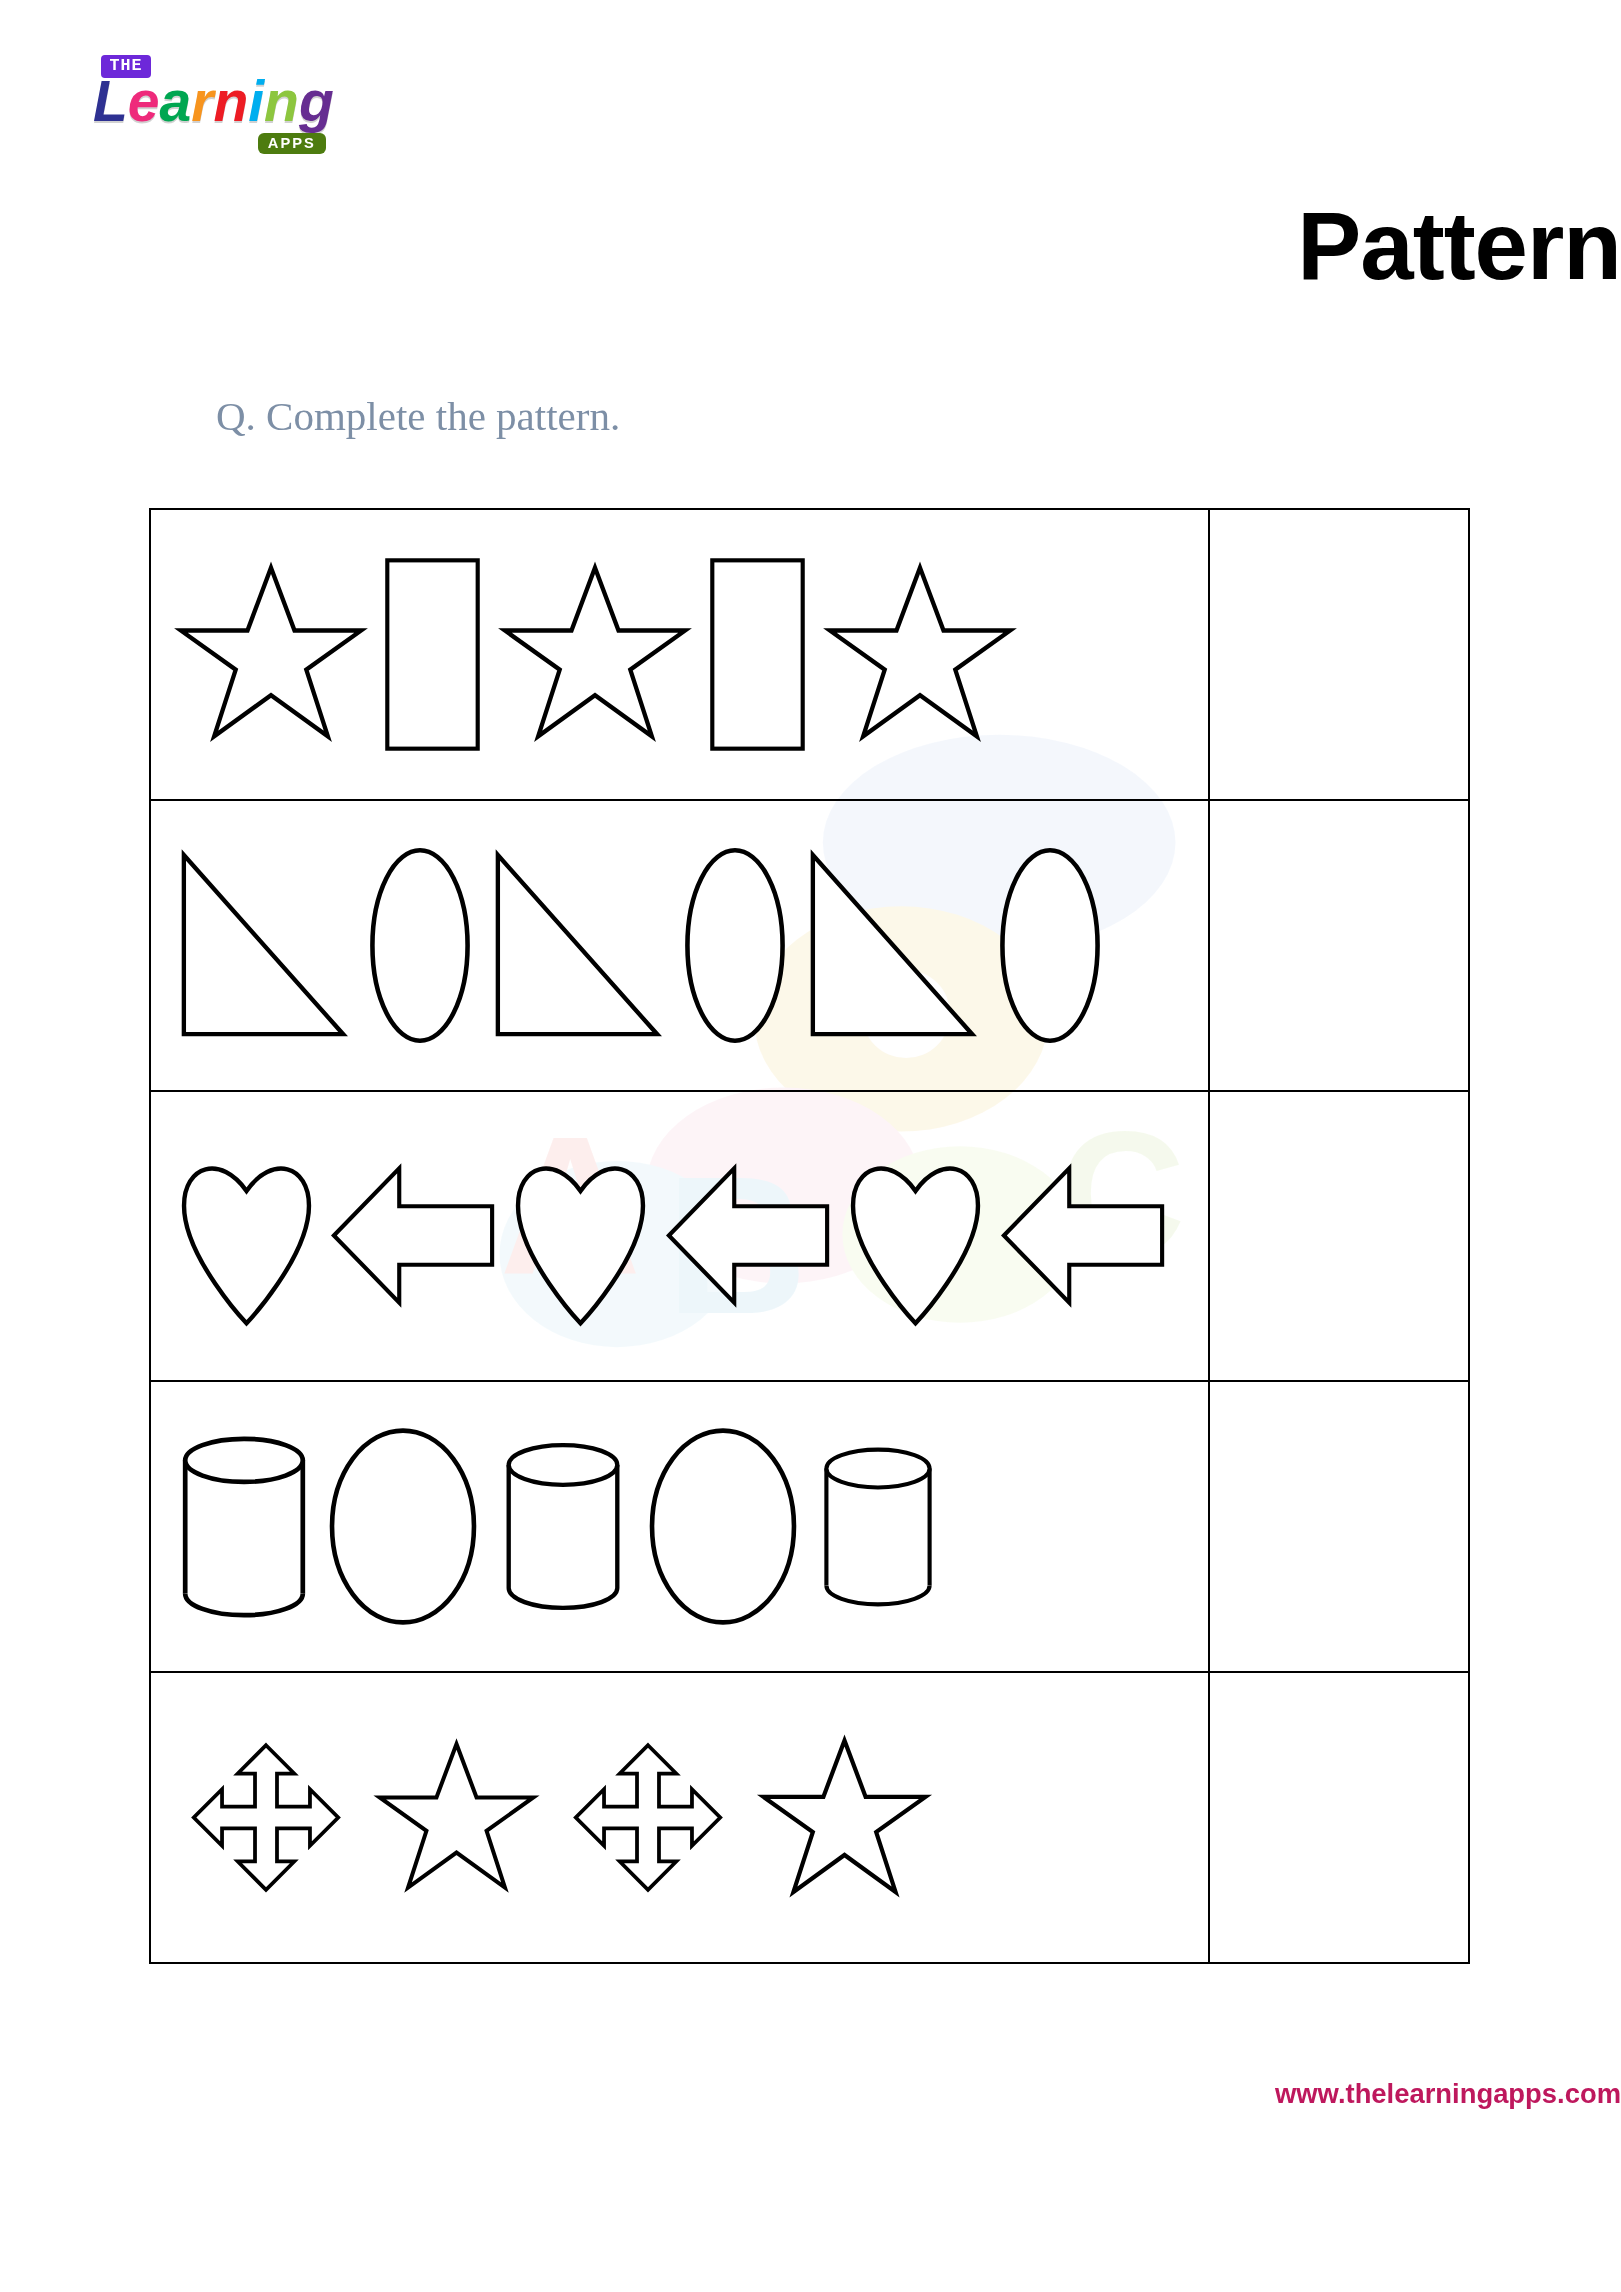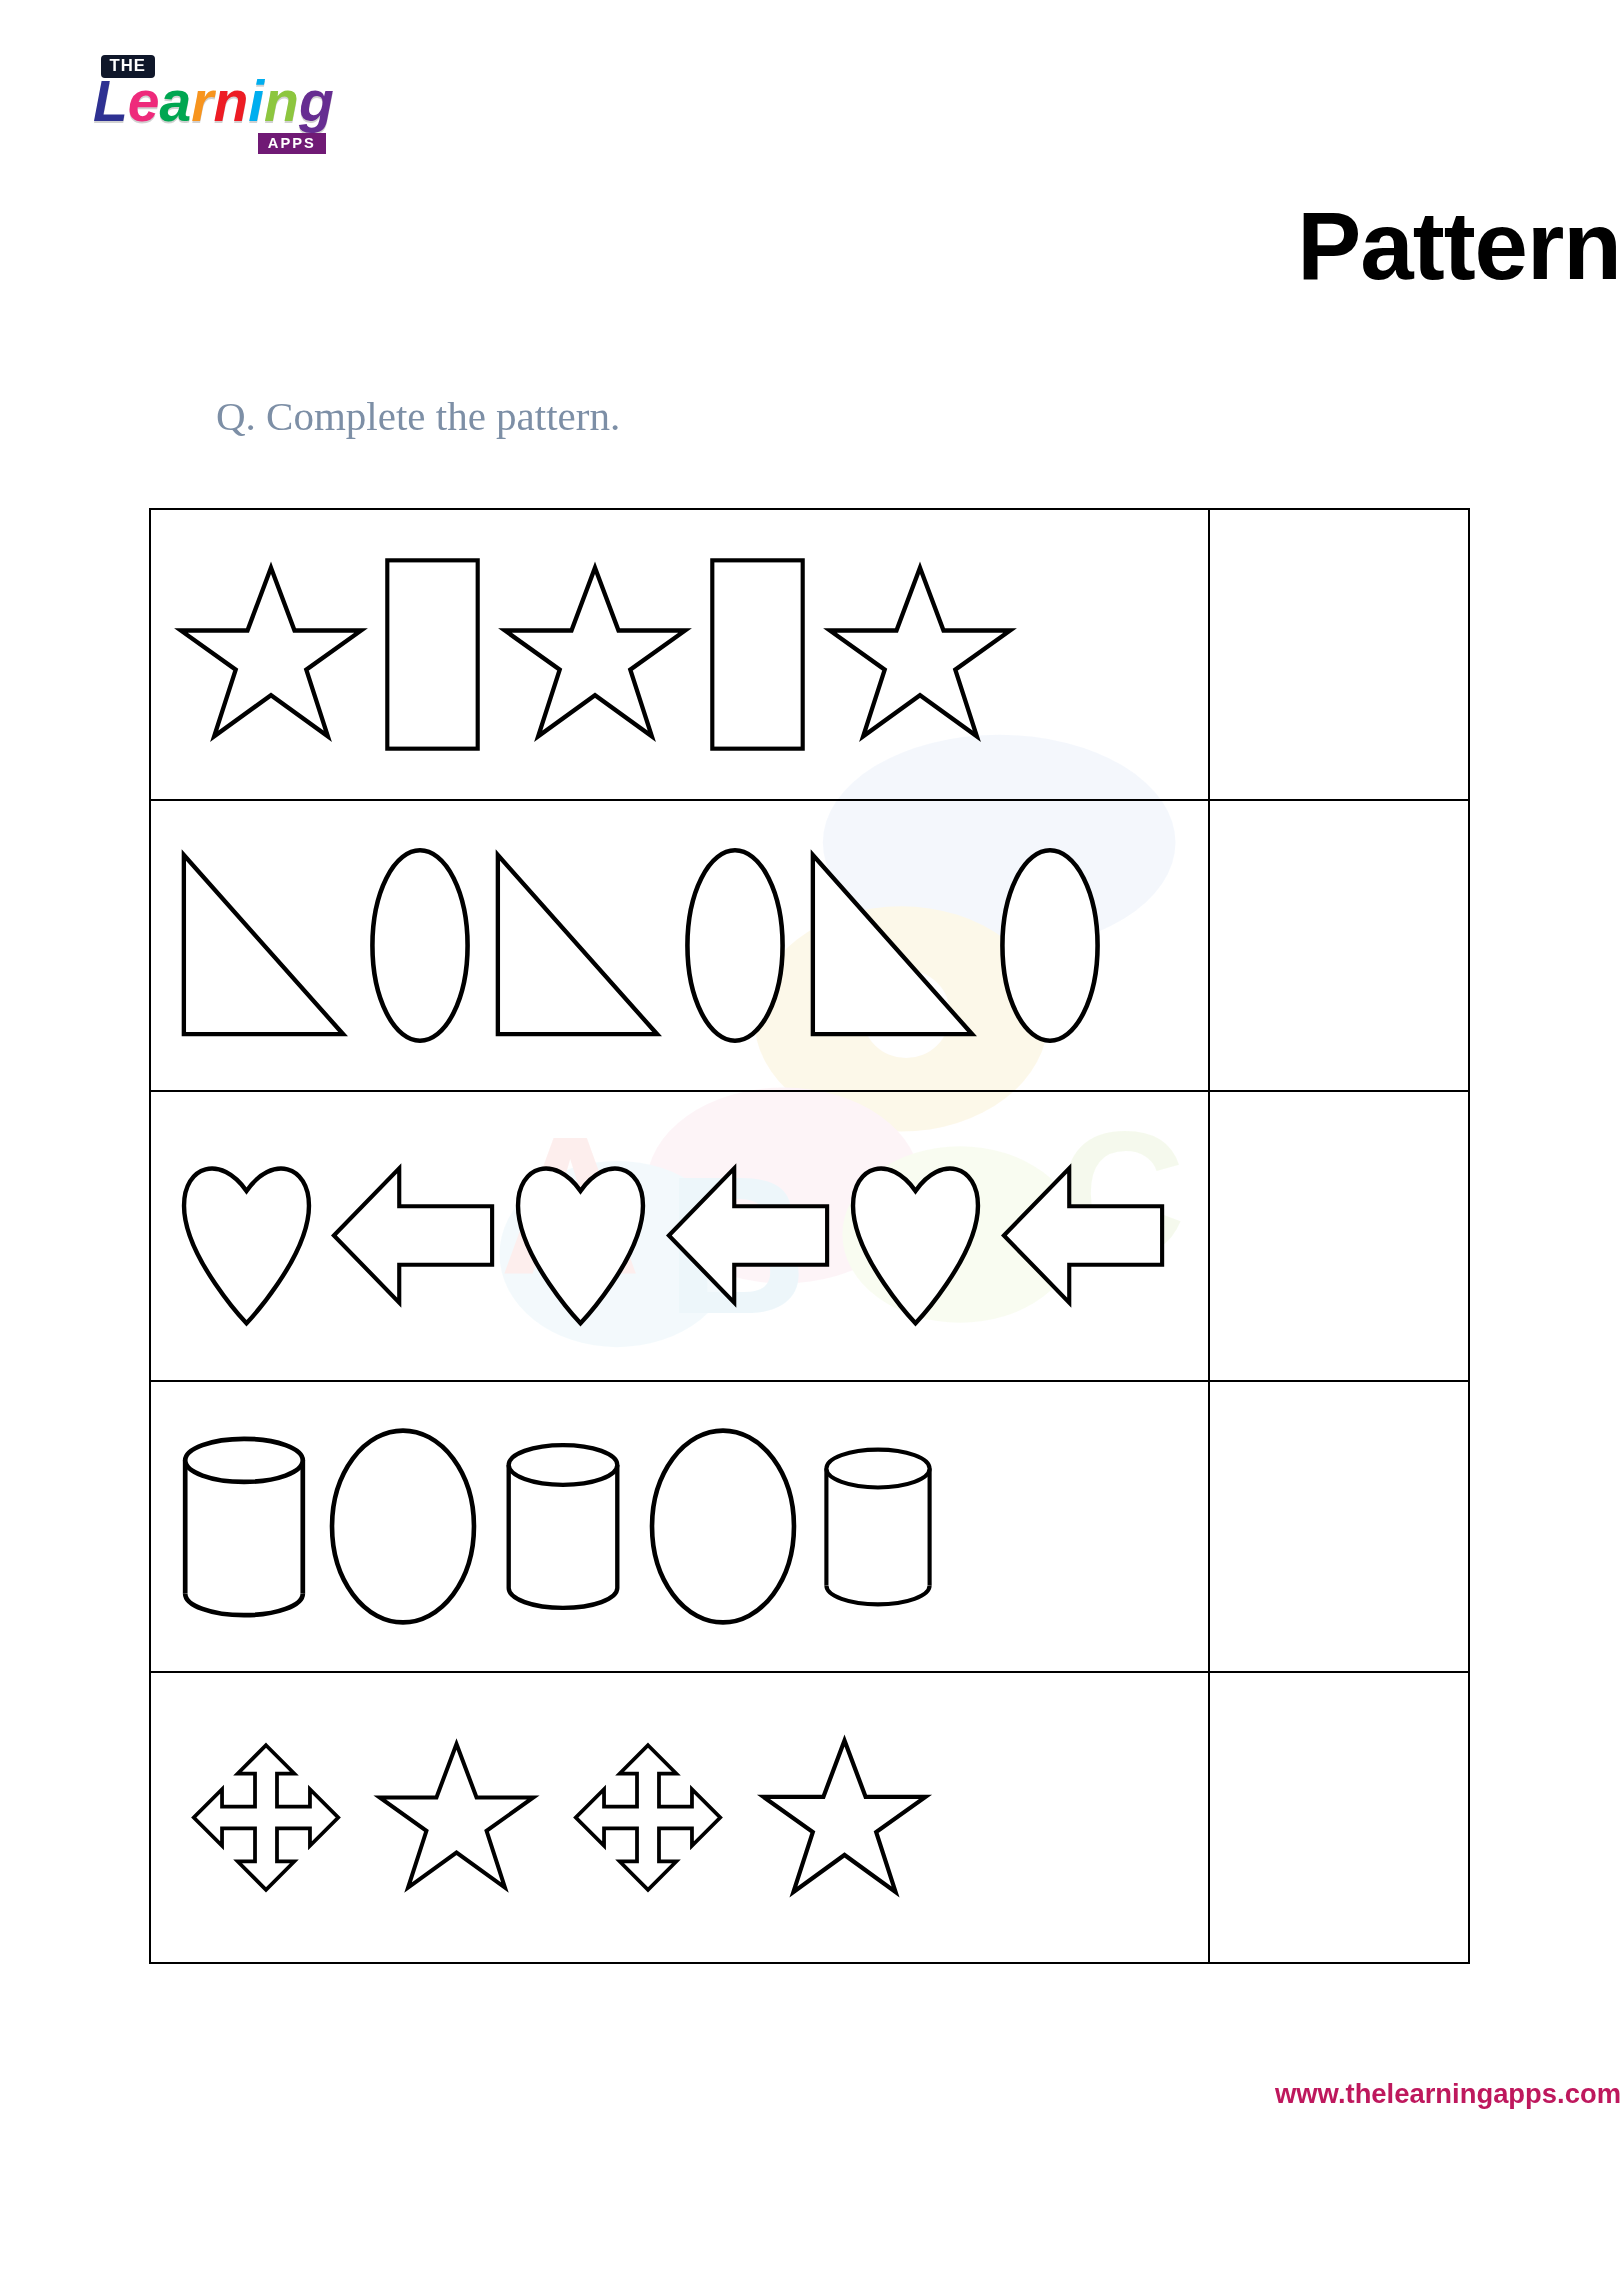--- a/index.html
+++ b/index.html
@@ -20,23 +20,23 @@
     position: absolute;
     left: 93px;
     top: 47px;
     width: 284px;
     height: 108px;
   }
   .logo .the-badge {
     position: absolute;
     left: 7.8px;
     top: 7.8px;
-    background: #0f172a;
+    background: #6d28d9;
     color: #ffffff;
-    font-family: Liberation Sans, sans-serif;
+    font-family: Liberation Mono, monospace;
     font-weight: bold;
     font-size: 16.7px;
     letter-spacing: 1px;
     padding: 2.9px 8.8px 3.9px 8.8px;
     border-radius: 3.9px;
     line-height: 1;
   }
   .logo .learning {
     position: absolute;
     left: 0;
@@ -50,28 +50,28 @@
   }
   .logo .learning span {
     -webkit-text-stroke: 2px #ffffff;
     paint-order: stroke fill;
     text-shadow: 0 2px 0 rgba(0,0,0,0.18);
   }
   .logo .apps-badge {
     position: absolute;
     left: 165px;
     top: 86px;
-    background: #701a75;
+    background: #4d7c0f;
     color: #ffffff;
     font-family: "Liberation Sans", sans-serif;
     font-weight: bold;
     font-size: 14.7px;
     letter-spacing: 2px;
     padding: 2.9px 9.8px 3.9px 9.8px;
-    border-radius: 0;
+    border-radius: 6px;
     line-height: 1;
   }
 
   
   .page-title {
     position: absolute;
     top: 191px;
     left: 0;
     width: 100%;
     text-align: right;

